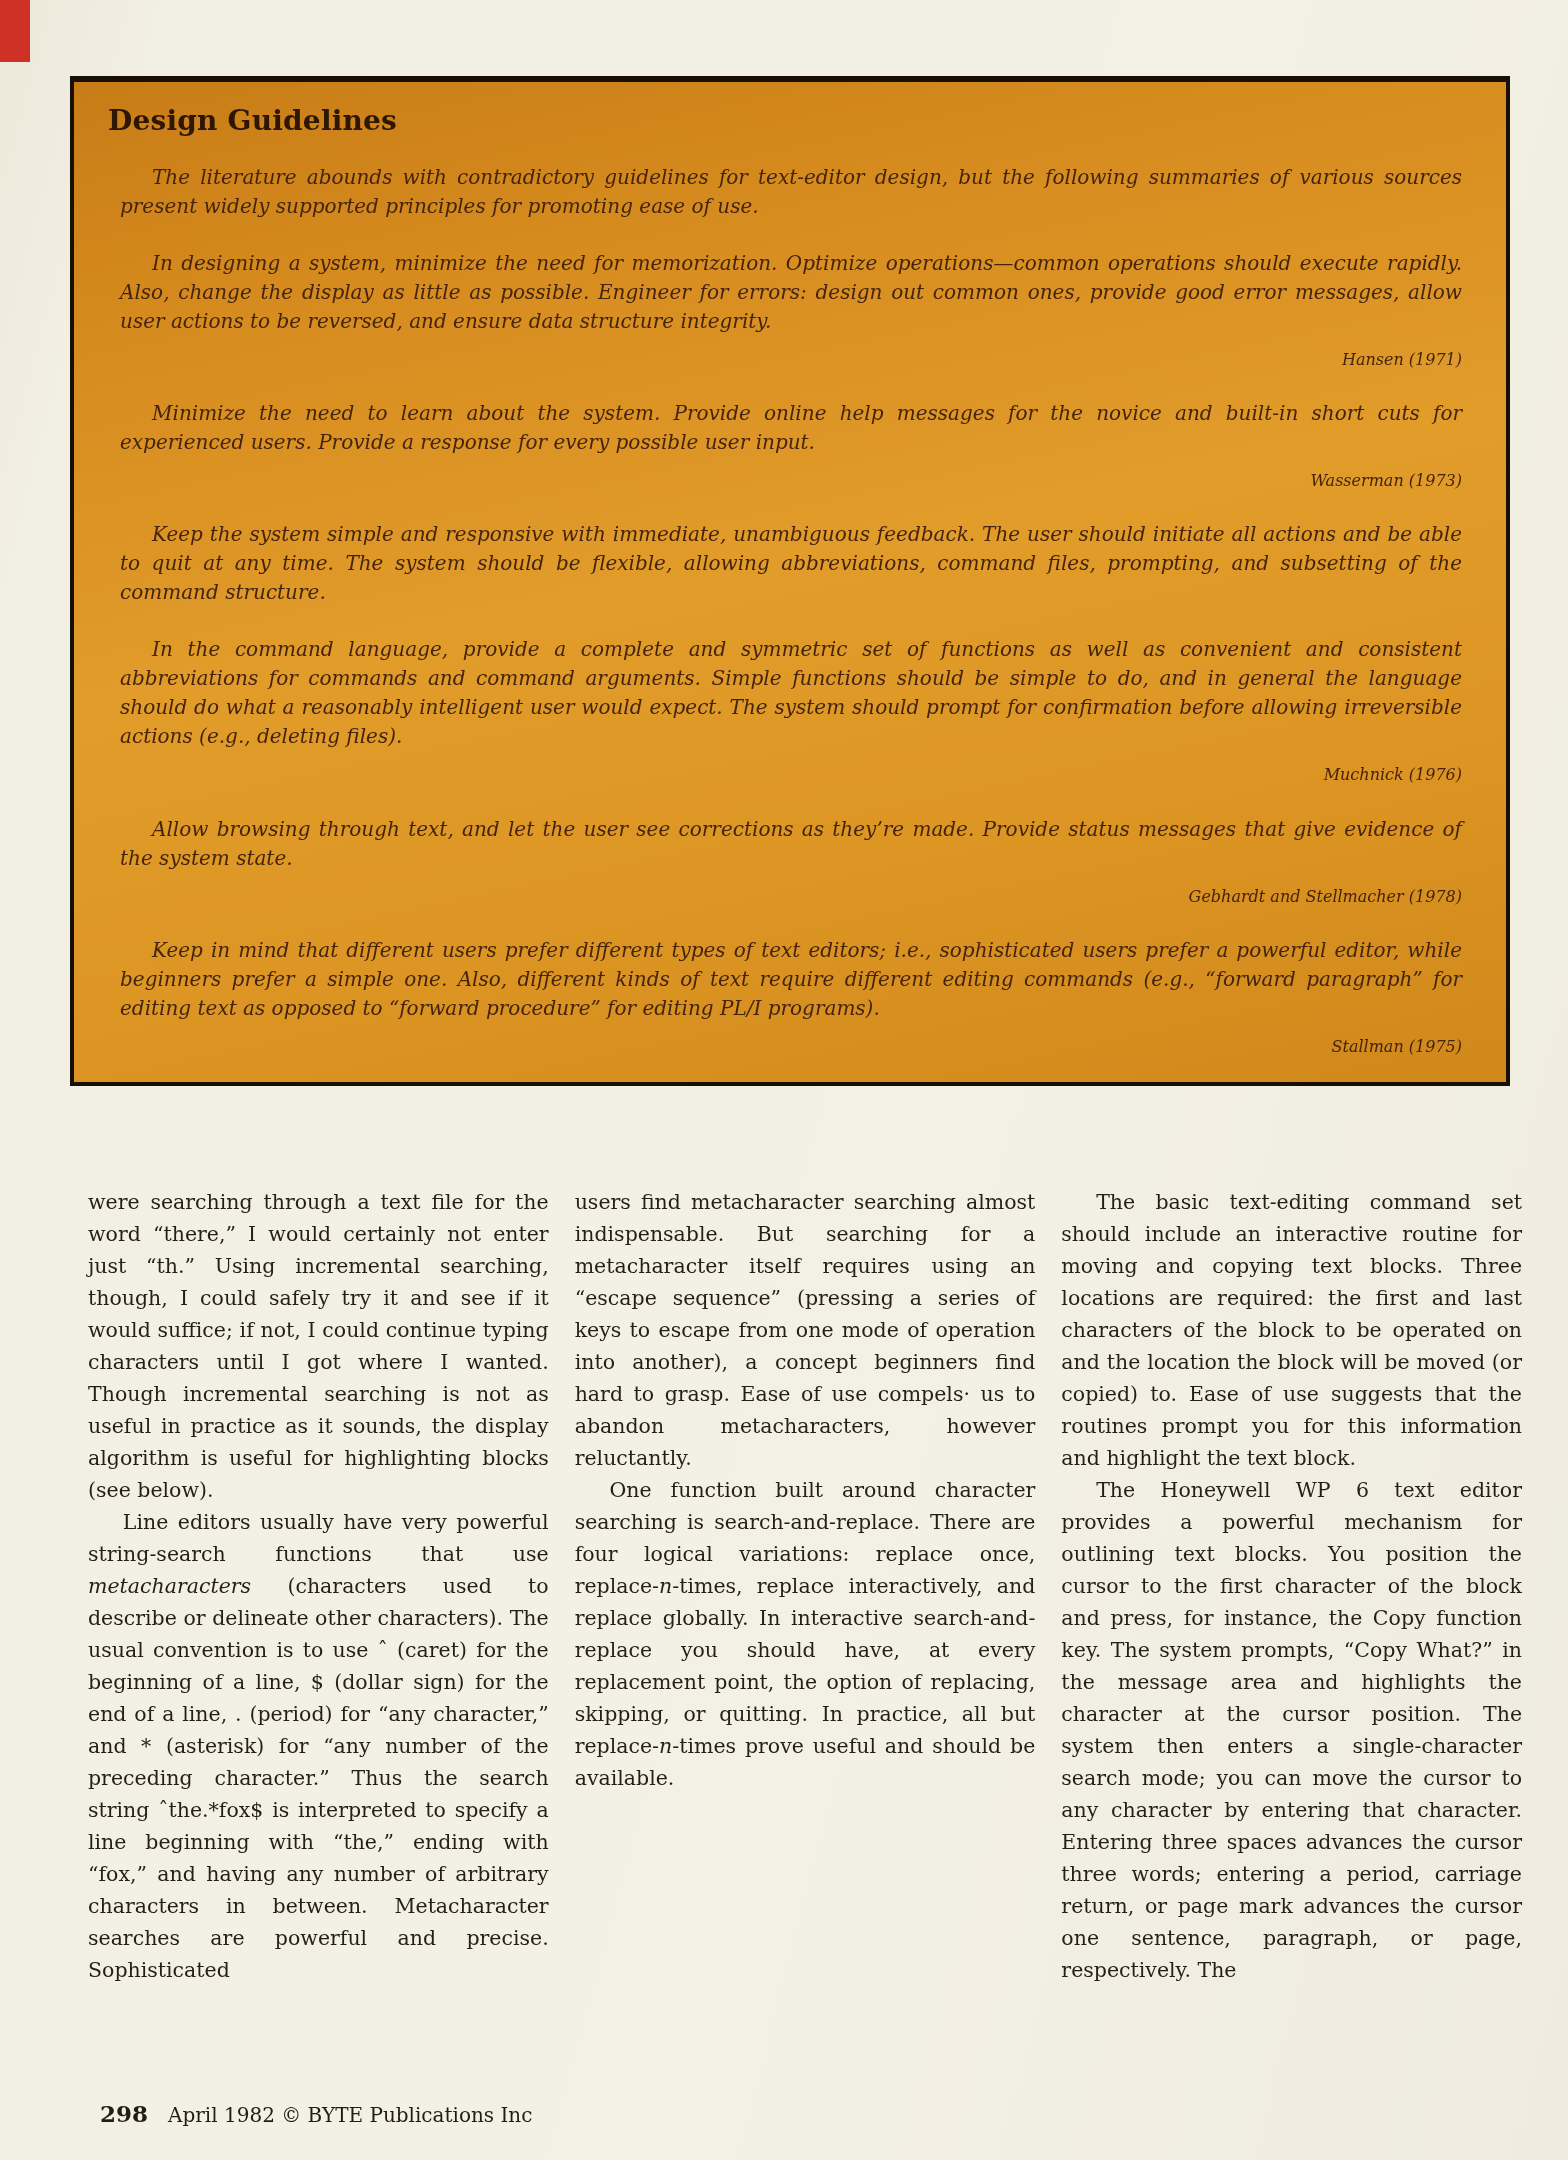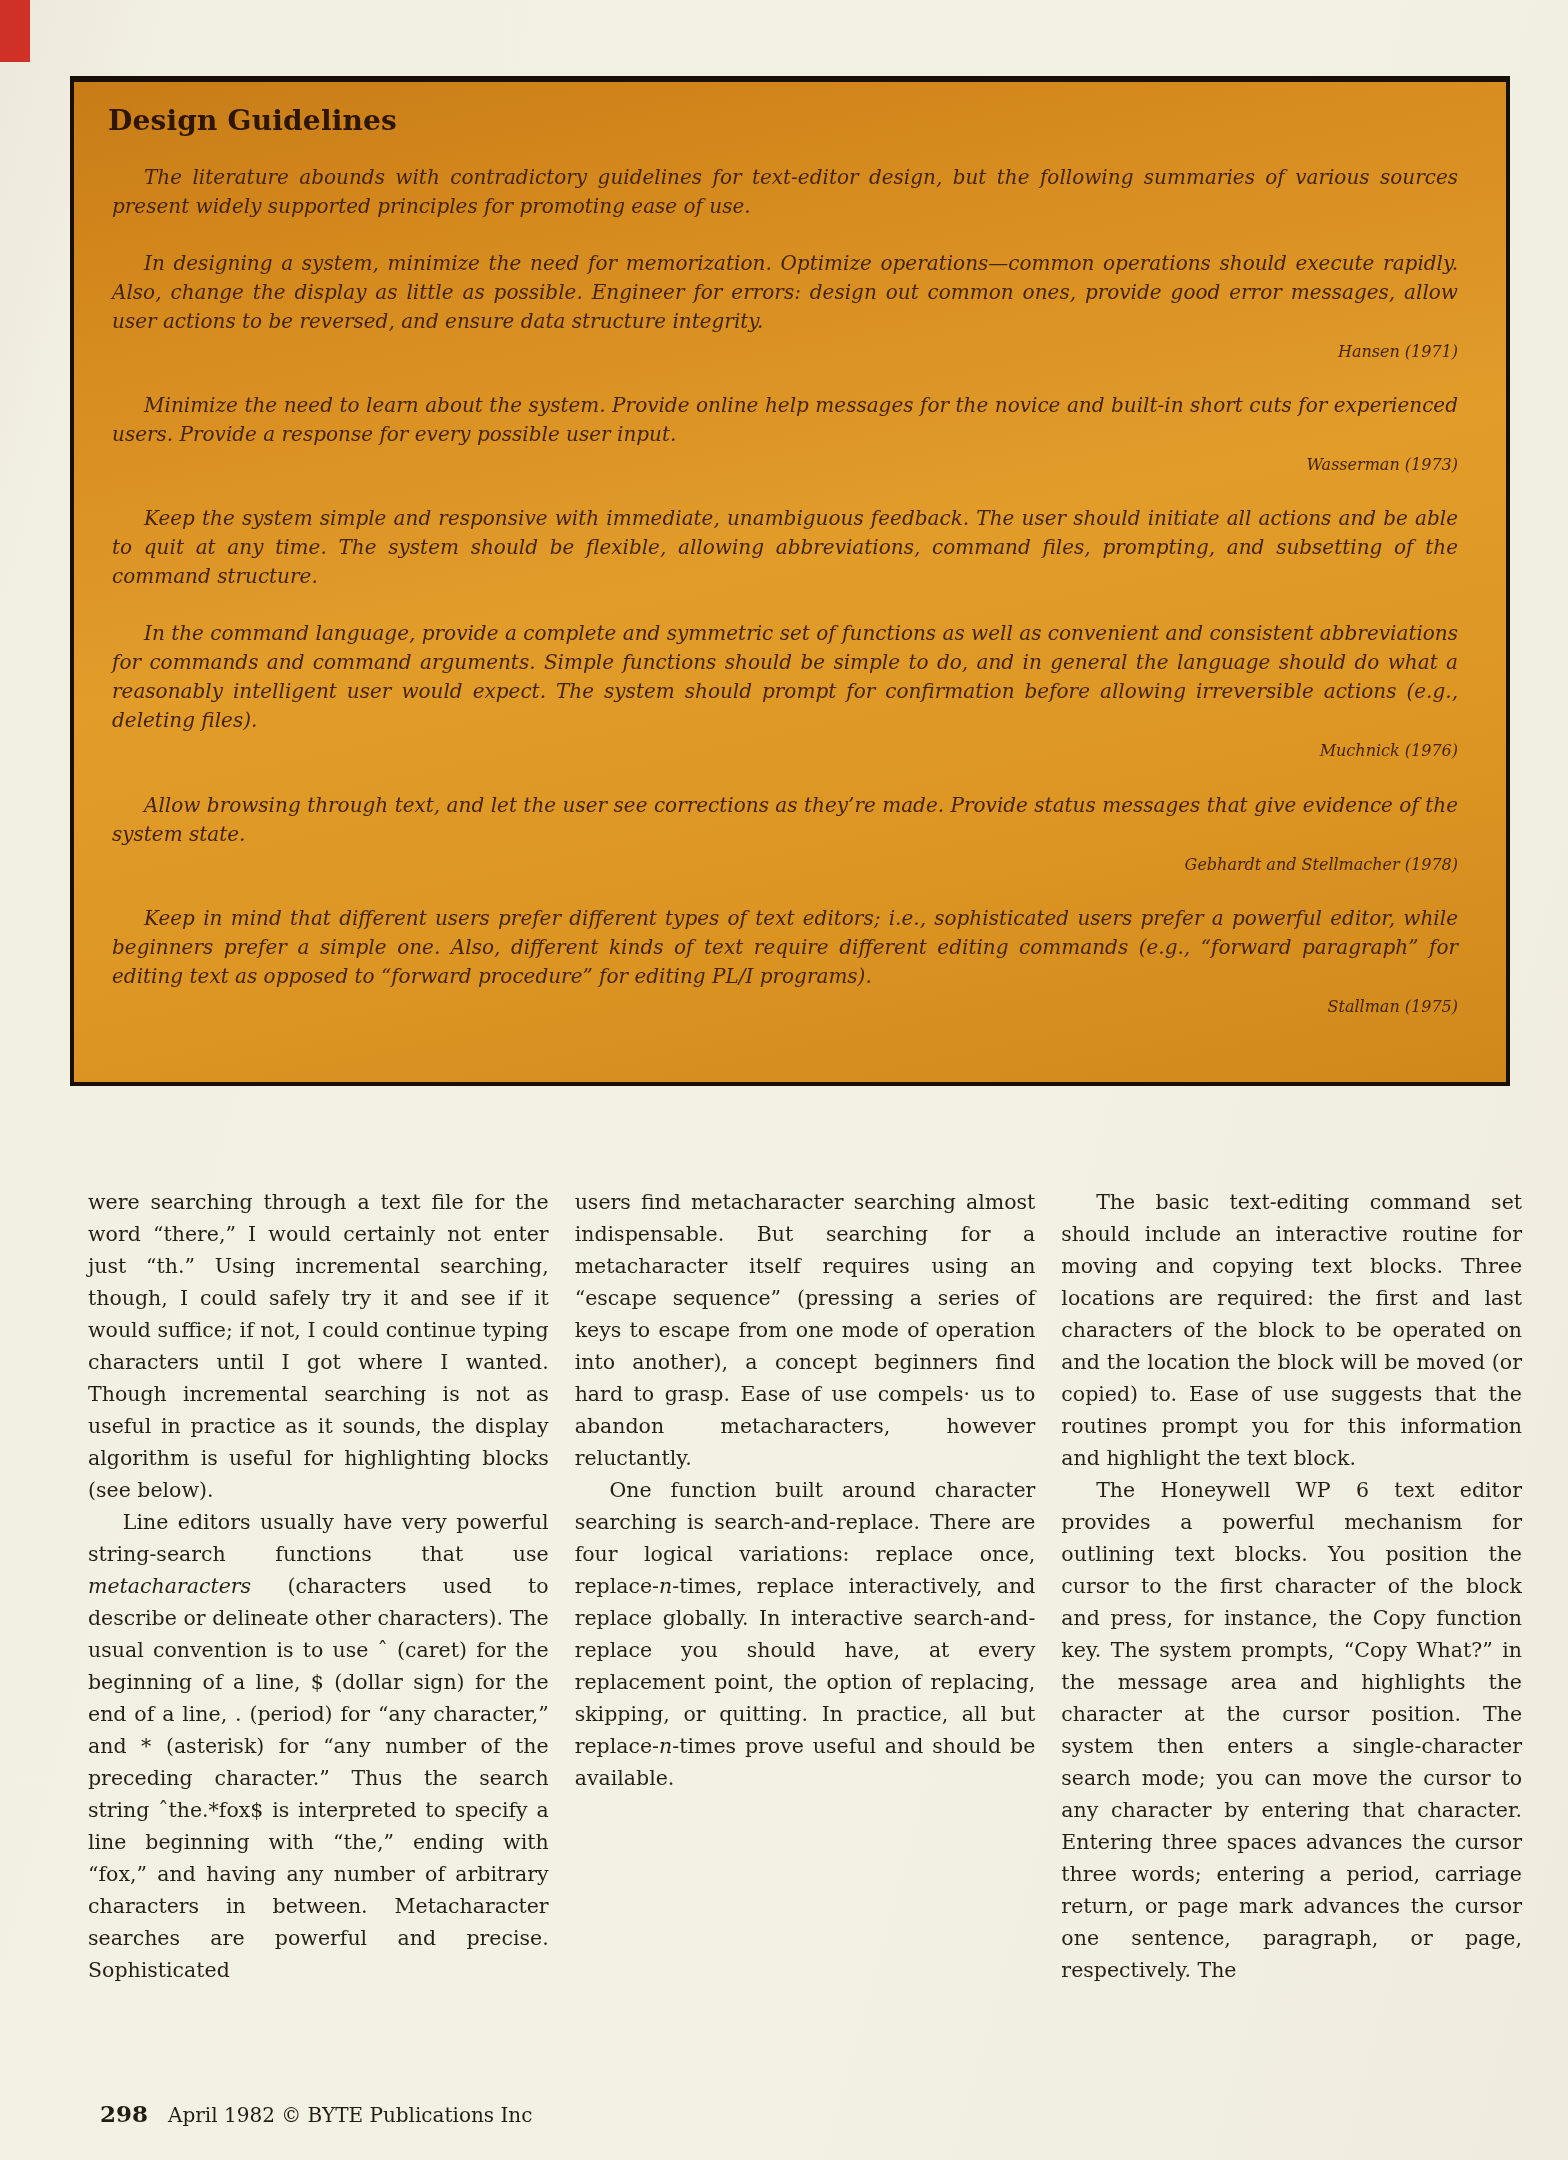--- a/index.html
+++ b/index.html
@@ -17,31 +17,31 @@
     position:absolute;left:0;top:0;width:30px;height:62px;
     background:#d03126;
   }
   
   .gbox{
     position:absolute;left:70px;top:76px;width:1440px;height:1010px;
     box-sizing:border-box;
     background:linear-gradient(168deg,#c87c17 0%,#d68b1e 20%,#e19c2a 48%,#dd9623 72%,#d0881b 100%);
     border:4px solid #180f07;
     border-top-width:6px;
-    padding:22px 44px 20px 34px;
+    padding:22px 32px 20px 34px;
     color:#47260e;
     overflow:hidden;
   }
   .gbox h1{
     margin:0;
     font-size:28px;font-weight:bold;color:#2d1604;
     letter-spacing:.2px;
   }
   .gbox p{
-    margin:4px;
+    margin:12px;
     font-style:italic;
     font-size:20px;line-height:1.45;
     text-align:justify;
     text-indent:1.6em;
     color:#45240d;
   }
   .gbox .intro{margin-top:26px;}
   .quote{margin-top:28px;}
   .quote .src{
     text-align:right;text-indent:0;

